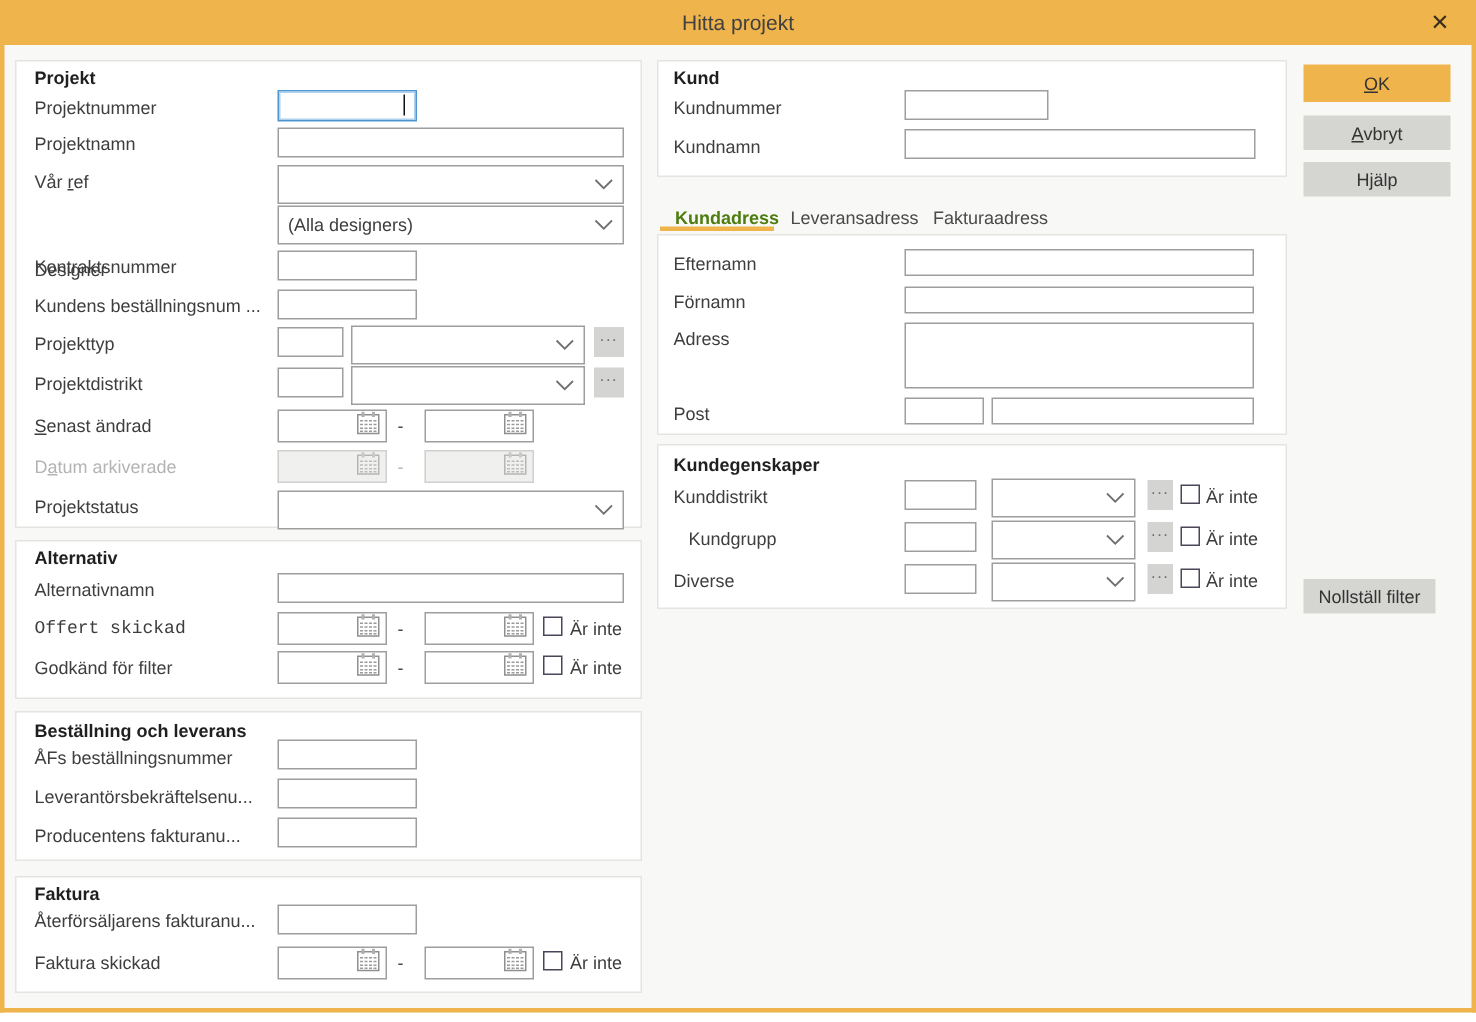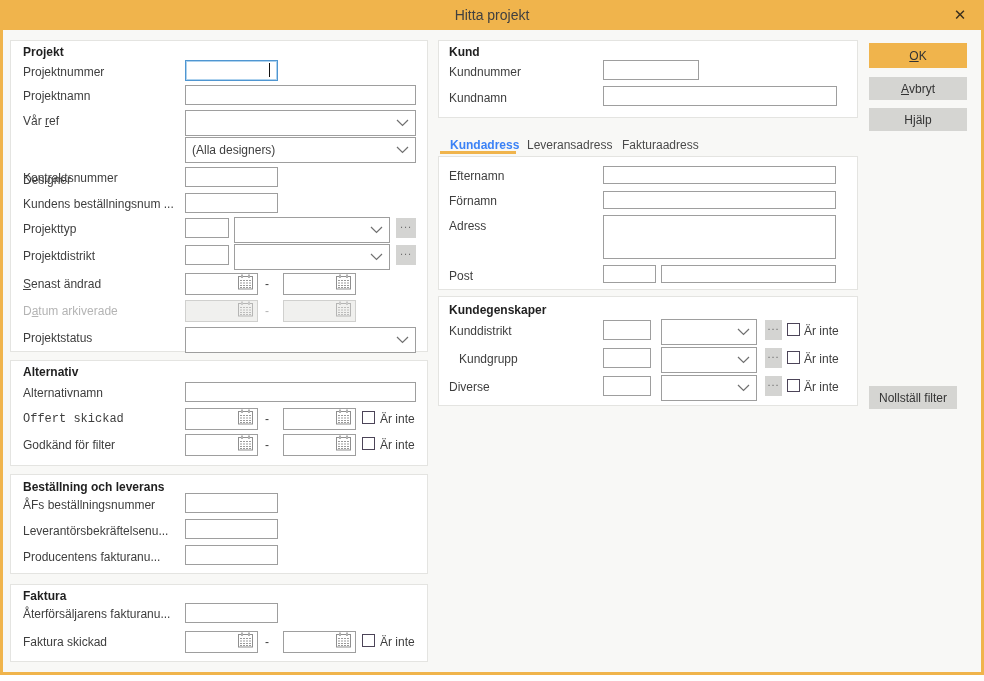--- a/index.html
+++ b/index.html
@@ -55,21 +55,21 @@
     font-size:11px; letter-spacing:1px; line-height:12px;
   }
   .chk { position:absolute; width:13px; height:13px; border:1px solid #4c4458; background:#fff; }
   .dash { position:absolute; font-size:12px; color:#3e3e3e; }
   .btn {
     position:absolute; display:flex; align-items:center; justify-content:center;
     font-size:12px; color:#333333; background:#d5d5d2; border:none; cursor:default; white-space:pre;
   }
   .btn.primary { background:#F0B44C; }
   .tab { position:absolute; font-size:12px; color:#4a4a4a; white-space:pre; cursor:default; }
-  .tab.active { font-weight:bold; color:#3b82f6;text-align:right; }
+  .tab.active { font-weight:bold; color:#4d7c0f;text-align:right; }
   .tab-underline { position:absolute; height:3px; background:#F0B44C; }
 </style>
 </head>
 <body>
 
 <div class="frame"></div>
 
 <div class="titlebar">
   <span class="title">Hitta projekt</span>
 </div>

